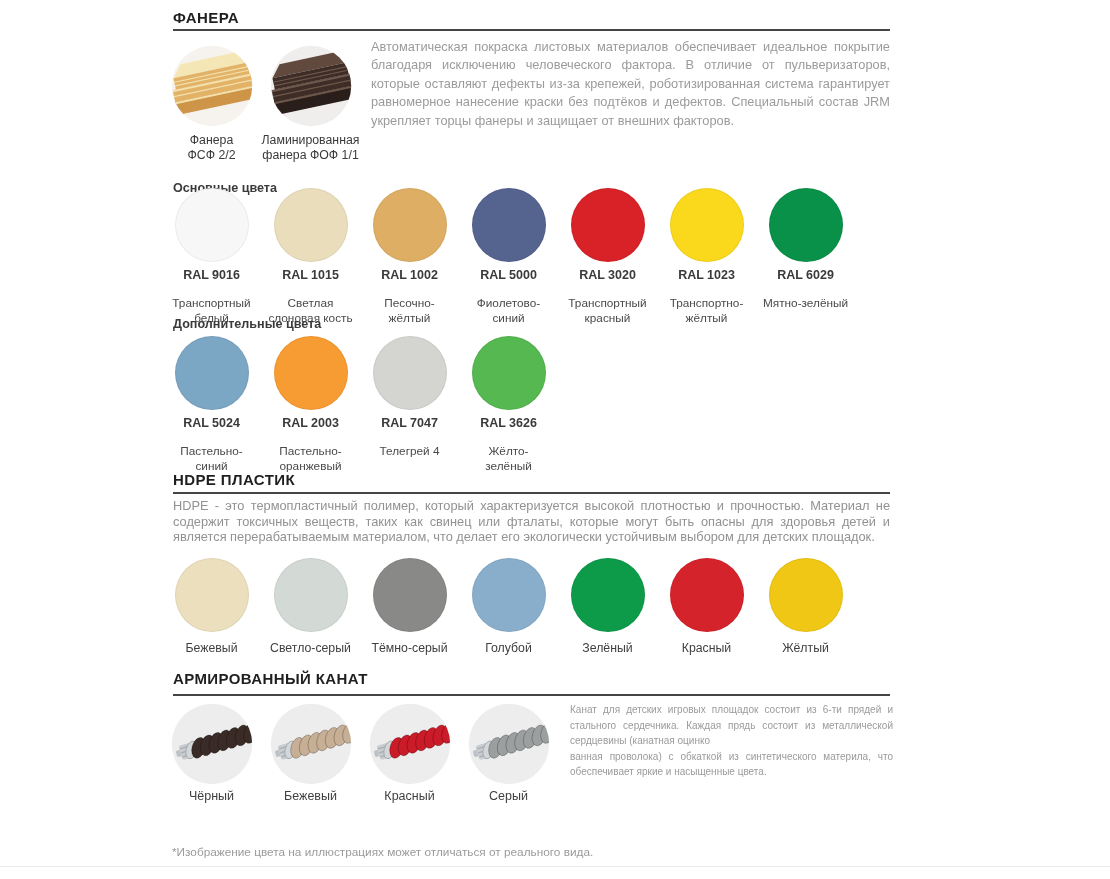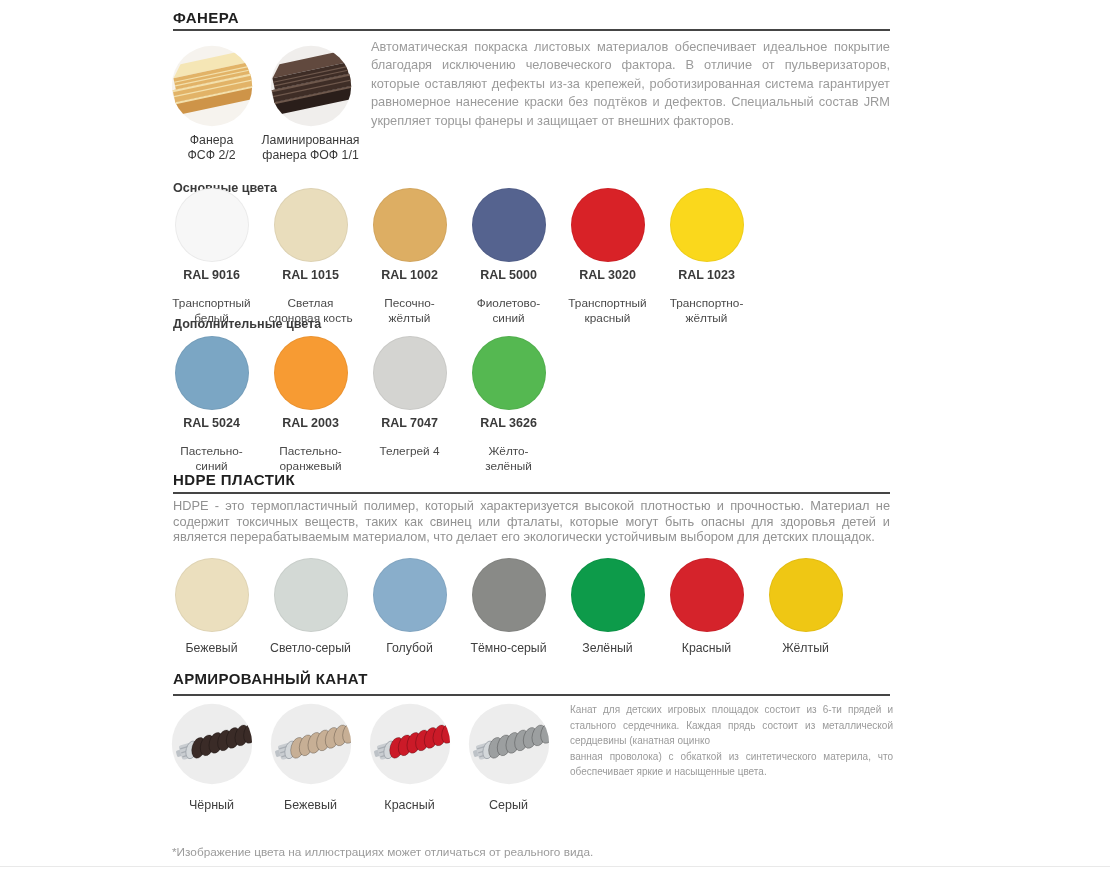--- a/index.html
+++ b/index.html
@@ -42,21 +42,21 @@
     box-shadow: inset 0 0 0 1px rgba(0,0,0,0.05); flex:none; }
   .swatch-code { margin-top:6px; font-size:12.5px; font-weight:bold; color:#3a3a3a;
     text-align:center; white-space:nowrap; }
   .swatch-name { margin-top:14px; font-size:11.8px; color:#4a4a4a; line-height:14.5px;
     text-align:center; white-space:pre-line; width:120px; }
   .hdpe-name { margin-top:9px; font-size:12.3px; color:#3f3f3f; text-align:center; white-space:nowrap; }
   .mat-icon { width:82px; height:82px; flex:none; }
   .mat-name { margin-top:6px; font-size:12.3px; color:#3a3a3a; line-height:15px;
     text-align:center; white-space:pre-line; width:150px; }
   .rope-icon { width:82px; height:82px; flex:none; }
-  .rope-name { margin-top:13px; font-size:12.5px; color:#3f3f3f; text-align:center; white-space:nowrap; }
+  .rope-name { margin-top:4px; font-size:12.5px; color:#3f3f3f; text-align:center; white-space:nowrap; }
 
   .plywood-light { --s1:#F5E6B5; --s2:#E2B367; --s3:#F3E0AC; --s4:#CE9448; --plybg:#f6f3ee; }
   .plywood-dark  { --s1:#61493E; --s2:#3E2D26; --s3:#6E584C; --s4:#2A1E1A; --plybg:#f0eeec; }
 
   .footnote { position:absolute; left:172px; top:845px; font-size:11.8px; color:#9b9b9b; }
   .bottom-line { position:absolute; left:0; top:866px; width:1110px; height:1px; background:#e9e9e9; }
 </style>
 </head>
 <body style="--steel: #C9CDD1;">
 
@@ -159,20 +159,25 @@
       <div class="swatch-code">RAL 3020</div>
       <div class="swatch-name">Транспортный
 красный</div>
     </div>
     <div class="cell">
       <div class="circle" style="background: rgb(250, 216, 28);"></div>
       <div class="swatch-code">RAL 1023</div>
       <div class="swatch-name">Транспортно-
 жёлтый</div>
     </div>
+    <div class="cell">
+      <div class="circle" style="background: rgb(10, 145, 73);"></div>
+      <div class="swatch-code">RAL 6029</div>
+      <div class="swatch-name">Мятно-зелёный</div>
+    </div>
   </div>
 
   <div class="sub-title" id="sub-add">Дополнительные цвета</div>
   <div class="row" id="row-add">
     <div class="cell">
       <div class="circle" style="background: rgb(123, 166, 196);"></div>
       <div class="swatch-code">RAL 5024</div>
       <div class="swatch-name">Пастельно-
 синий</div>
     </div>
@@ -202,28 +207,28 @@
   <div class="row" id="row-hdpe">
     <div class="cell">
       <div class="circle" style="background: rgb(235, 223, 190);"></div>
       <div class="hdpe-name">Бежевый</div>
     </div>
     <div class="cell">
       <div class="circle" style="background: rgb(211, 217, 213);"></div>
       <div class="hdpe-name">Светло-серый</div>
     </div>
     <div class="cell">
+      <div class="circle" style="background: rgb(137, 138, 135);"></div>
+      <div class="hdpe-name">Тёмно-серый</div>
+    </div>
+    <div class="cell">
       <div class="circle" style="background: rgb(137, 174, 203);"></div>
       <div class="hdpe-name">Голубой</div>
     </div>
     <div class="cell">
-      <div class="circle" style="background: rgb(137, 138, 135);"></div>
-      <div class="hdpe-name">Тёмно-серый</div>
-    </div>
-    <div class="cell">
       <div class="circle" style="background: rgb(13, 155, 74);"></div>
       <div class="hdpe-name">Зелёный</div>
     </div>
     <div class="cell">
       <div class="circle" style="background: rgb(213, 35, 43);"></div>
       <div class="hdpe-name">Красный</div>
     </div>
     <div class="cell">
       <div class="circle" style="background: rgb(239, 199, 20);"></div>
       <div class="hdpe-name">Жёлтый</div>

